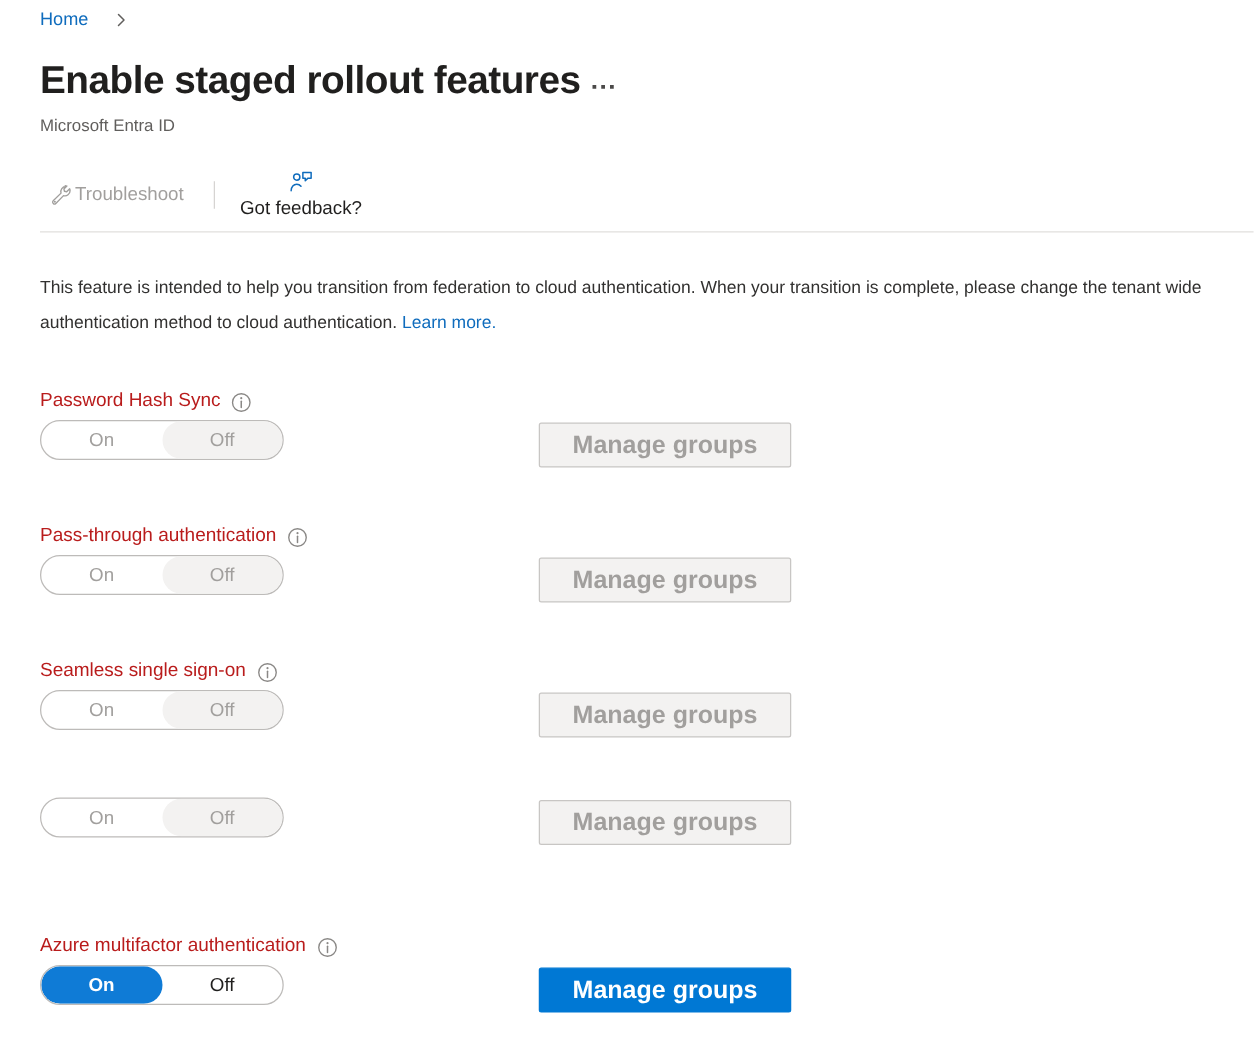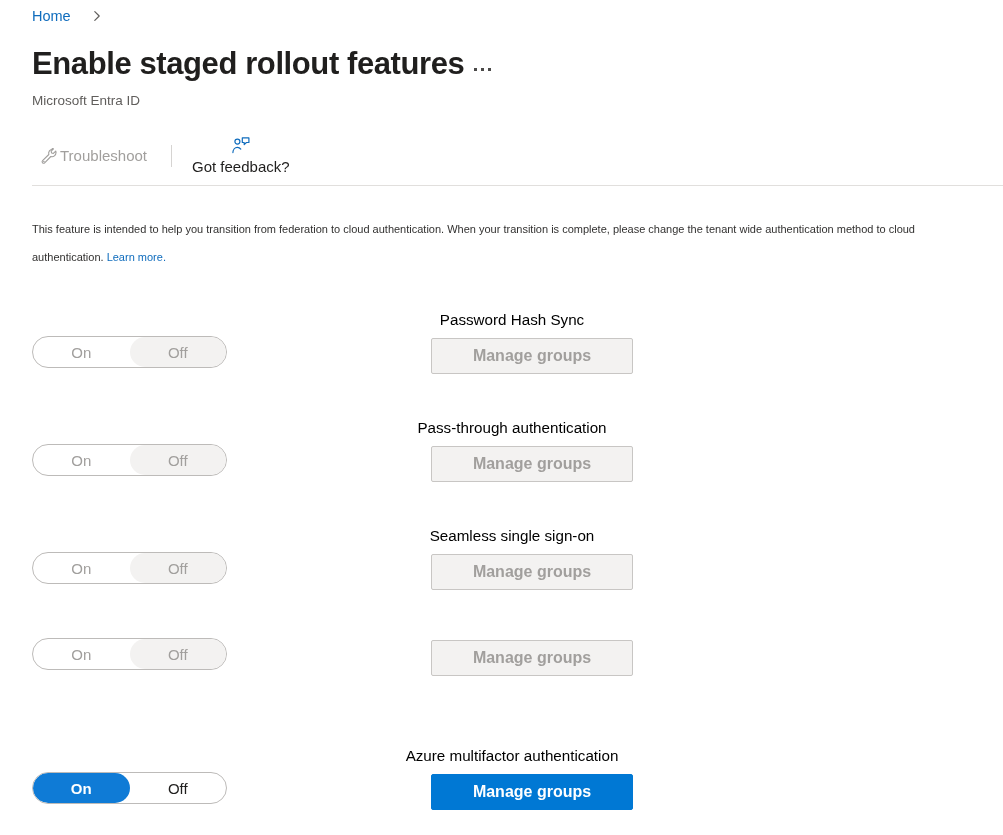--- a/index.html
+++ b/index.html
@@ -132,21 +132,21 @@
     height: 1px;
     background: #e1dfdd;
   }
 
   
   .description {
     position: absolute;
     left: 32px;
     top: 215px;
     width: 950px;
-    font-size: 11px;
+    font-size: 14px;
     line-height: 28px;
     color: #323130;
   }
   .inline-link {
     color: #0f6cbd;
     cursor: pointer;
   }
 
   
   .features {
@@ -158,23 +158,22 @@
   .feature-row {
     position: relative;
     height: 108px;
   }
   .feature-label {
     display: flex;
     align-items: center;
     gap: 9px;
     font-size: 15.2px;
     line-height: 20px;
-    color: #000000;
+    color: #b91c1c;
     height: 22px;
-    flex-direction: column;
   }
   .info-icon {
     width: 16px;
     height: 16px;
     display: inline-flex;
     align-items: center;
     justify-content: center;
     cursor: pointer;
     flex: 0 0 auto;
     position: relative;
@@ -224,21 +223,21 @@
   .manage-btn {
     position: absolute;
     left: 399px;
     top: 2px;
     width: 202px;
     height: 36px;
     border-radius: 2px;
     display: flex;
     align-items: center;
     justify-content: center;
-    font-size: 16px;
+    font-size: 20px;
     font-weight: 600;
     box-sizing: border-box;
     font-family: "Liberation Sans", sans-serif;
   }
   .manage-btn.disabled {
     background: #f3f2f1;
     border: 1px solid #c8c6c4;
     color: #a19f9d;
     cursor: default;
   }

